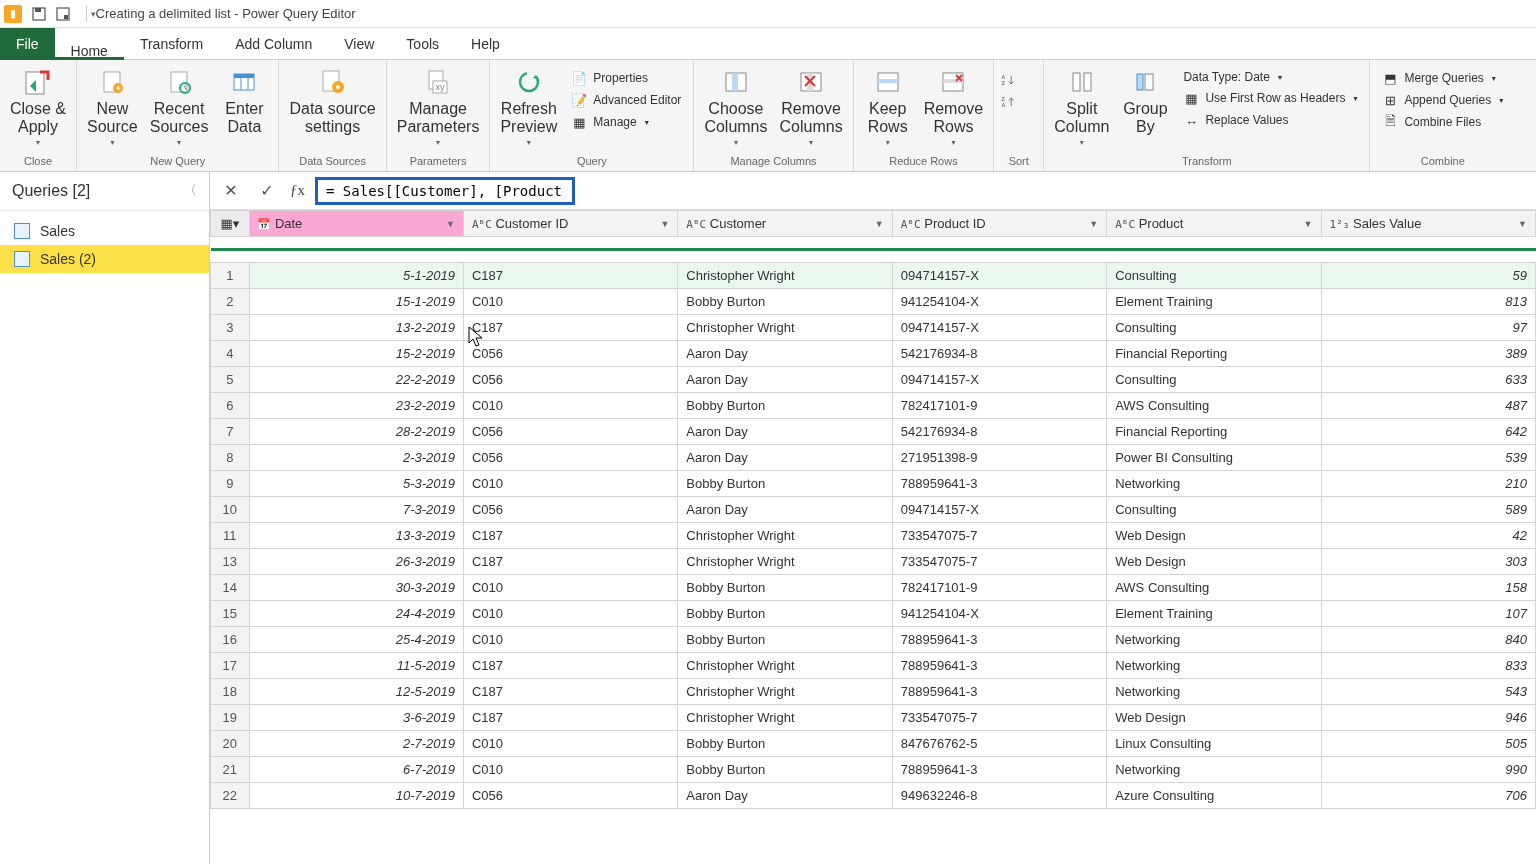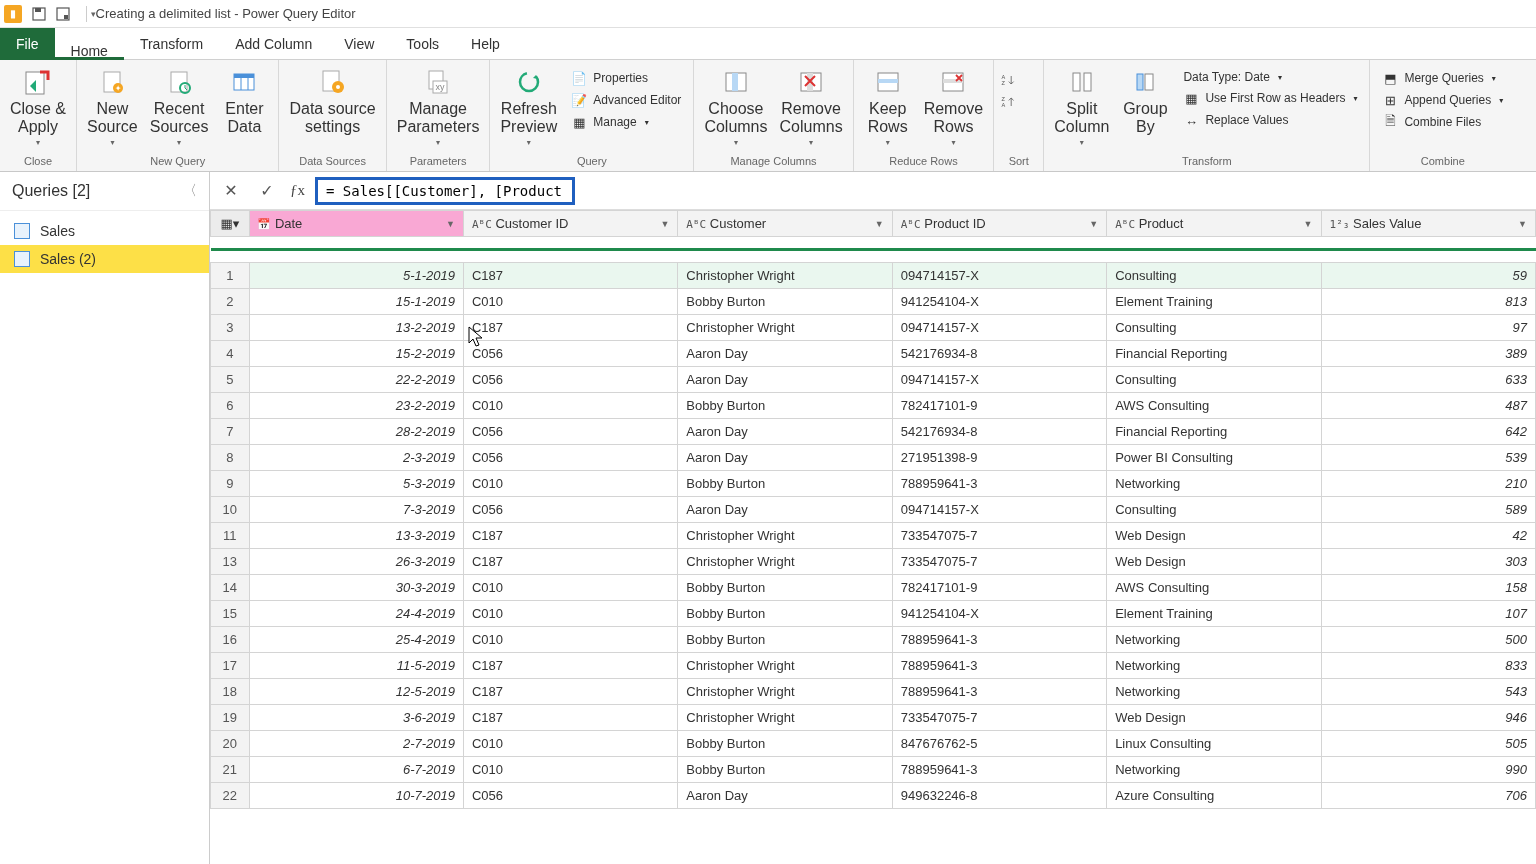--- a/index.html
+++ b/index.html
@@ -569,21 +569,21 @@
               <td>Element Training</td>
               <td class="num">107</td>
             </tr>
             <tr>
               <td class="rown">16</td>
               <td class="date">25-4-2019</td>
               <td>C010</td>
               <td>Bobby Burton</td>
               <td>788959641-3</td>
               <td>Networking</td>
-              <td class="num">500</td>
+              <td class="num">840</td>
             </tr>
             <tr>
               <td class="rown">17</td>
               <td class="date">11-5-2019</td>
               <td>C187</td>
               <td>Christopher Wright</td>
               <td>788959641-3</td>
               <td>Networking</td>
               <td class="num">833</td>
             </tr>

